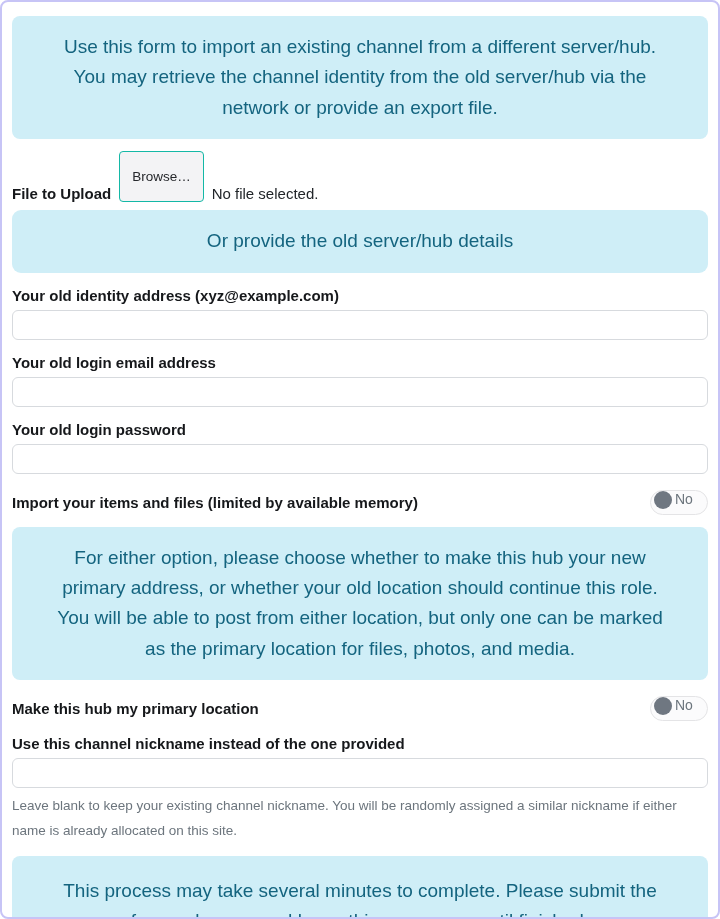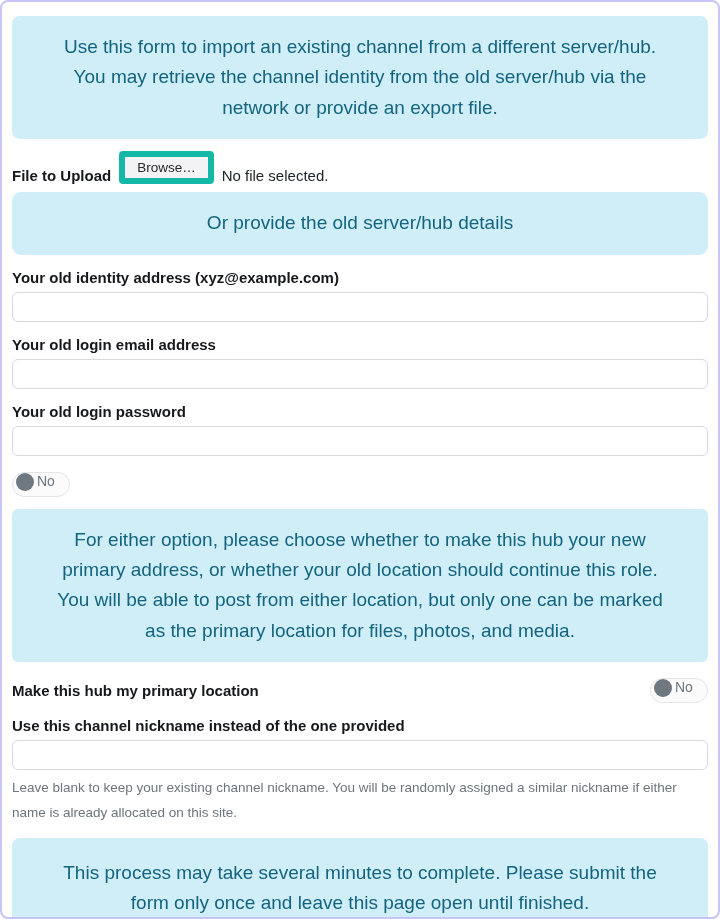--- a/index.html
+++ b/index.html
@@ -45,23 +45,23 @@
     gap: 8px;
     margin: 12px 0 8px 0;
     font-size: 15px;
   }
   .file-label { font-weight: 700; }
   .browse-btn {
     font-family: "Liberation Sans", "DejaVu Sans", sans-serif;
     font-size: 13.5px;
     color: #26282c;
     background: #f3f3f5;
-    border: 6px solid #14b8a6;
+    border: 1px solid #14b8a6;
     border-radius: 4px;
-    padding: 3px 12px;
+    padding: 17px 12px;
     cursor: pointer;
   }
   .file-status { color: #212529; }
   .field-label {
     font-weight: 700;
     font-size: 15px;
     margin: 14px 0 6px 0;
     color: #16181b;
   }
   .text-input {
@@ -104,21 +104,21 @@
   .toggle-state {
     color: var(--toggle_text, #6c757d);
     font-size: 14px;
   }
   .help-text {
     color: #6c757d;
     font-size: 13.5px;
     line-height: 1.85;
     margin: 6px 0 12px 0;
   }
-  .alert.mid { margin-top: 12px; border-radius: 6px; }
+  .alert.mid { margin-top: 12px; }
   .submit-btn {
     margin-top: 12px;
     background: var(--submit_bg, #0c0c90);
     color: #fff;
     border: none;
     border-radius: 6px;
     padding: 7px 15px;
     font-size: 15px;
     font-family: "Liberation Sans", "DejaVu Sans", sans-serif;
     cursor: pointer;
@@ -145,20 +145,21 @@
     <div class="field-label">Your old identity address (xyz@example.com)</div>
     <input class="text-input" type="text" value="" style="">
 
     <div class="field-label">Your old login email address</div>
     <input class="text-input" type="text" value="" style="">
 
     <div class="field-label">Your old login password</div>
     <input class="text-input" type="password" value="" style="">
 
     <div class="toggle-row">
+      <span class="field-label">Import your items and files (limited by available memory)</span>
       <span class="toggle">
         <span class="toggle-knob"></span>
         <span class="toggle-state">No</span>
       </span>
     </div>
 
     <div class="alert mid">For either option, please choose whether to make this hub your new primary address, or whether your old location should continue this role. You will be able to post from either location, but only one can be marked as the primary location for files, photos, and media.</div>
 
     <div class="toggle-row">
       <span class="field-label">Make this hub my primary location</span>

